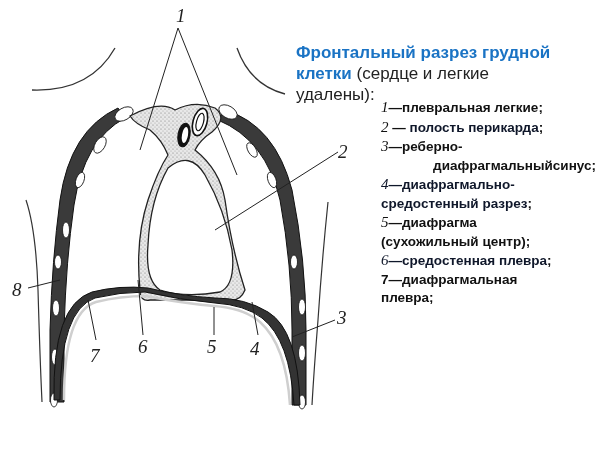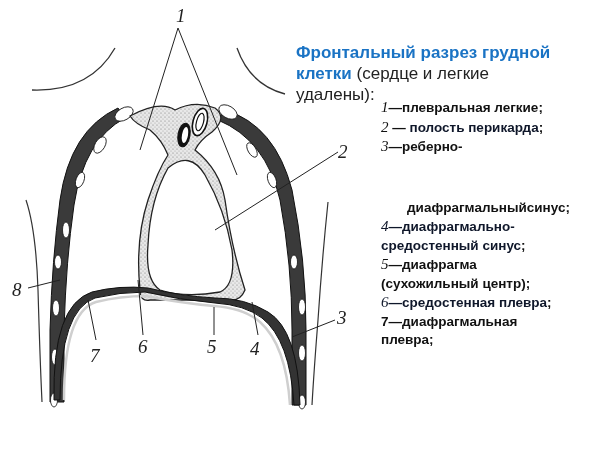--- a/index.html
+++ b/index.html
@@ -4,21 +4,21 @@
 <style>
   html, body { margin:0; padding:0; background:#ffffff; }
   body { width:600px; height:450px; position:relative; overflow:hidden; font-family:"Liberation Sans", sans-serif; }
   #diagram { position:absolute; left:0; top:0; width:370px; height:450px; }
   #title { position:absolute; left:296px; top:6px; width:300px; font-size:17px; line-height:21px; color:#222;margin-top:36px; }
   #title .blue { color:#1a73c4; font-weight:bold; }
   #legend { position:absolute; left:381px; top:98px; width:215px; font-size:13.5px; line-height:18.5px; font-weight:bold; color:#111; }
   #legend .item { display:block; }
   #legend .num { font-family:"Liberation Serif", serif; font-style:italic; font-weight:normal; font-size:15px; }
   #legend .red { color:#0f172a; }
-  #legend .justify { display:flex; justify-content:center;margin-top:42px; }
+  #legend .justify { display:flex; justify-content:flex-end; }
   .lbl { font-family:"Liberation Serif", serif; font-style:italic; font-size:19px; fill:#222; }
 </style>
 </head>
 <body>
 
 <svg id="diagram" viewBox="0 0 370 450" xmlns="http://www.w3.org/2000/svg">
   <defs>
     <pattern id="stipple" width="4" height="4" patternUnits="userSpaceOnUse">
       <rect width="4" height="4" fill="#e8e8e8"></rect>
       <circle cx="1" cy="1" r="0.6" fill="#777"></circle>
@@ -105,21 +105,21 @@
     <span class="num">3</span><span>—</span><span>реберно-</span>
   </span>
   <span class="item justify">
     <span>диафрагмальный</span>
       <span>синус;</span>
   </span>
   <span class="item">
     <span class="num red">4</span><span class="red">—</span><span class="red">диафрагмально-</span>
   </span>
   <span class="item">
-    <span class="red">средостенный синус</span><span>;</span>
+    <span class="red">средостенный разрез</span><span>;</span>
   </span>
   <span class="item">
     <span class="num">5</span><span>—</span><span>диафрагма</span>
   </span>
   <span class="item">
     <span>(сухожильный центр);</span>
   </span>
   <span class="item">
     <span class="num red">6</span><span class="red">—</span><span class="red">средостенная плевра</span><span>;</span>
   </span>

